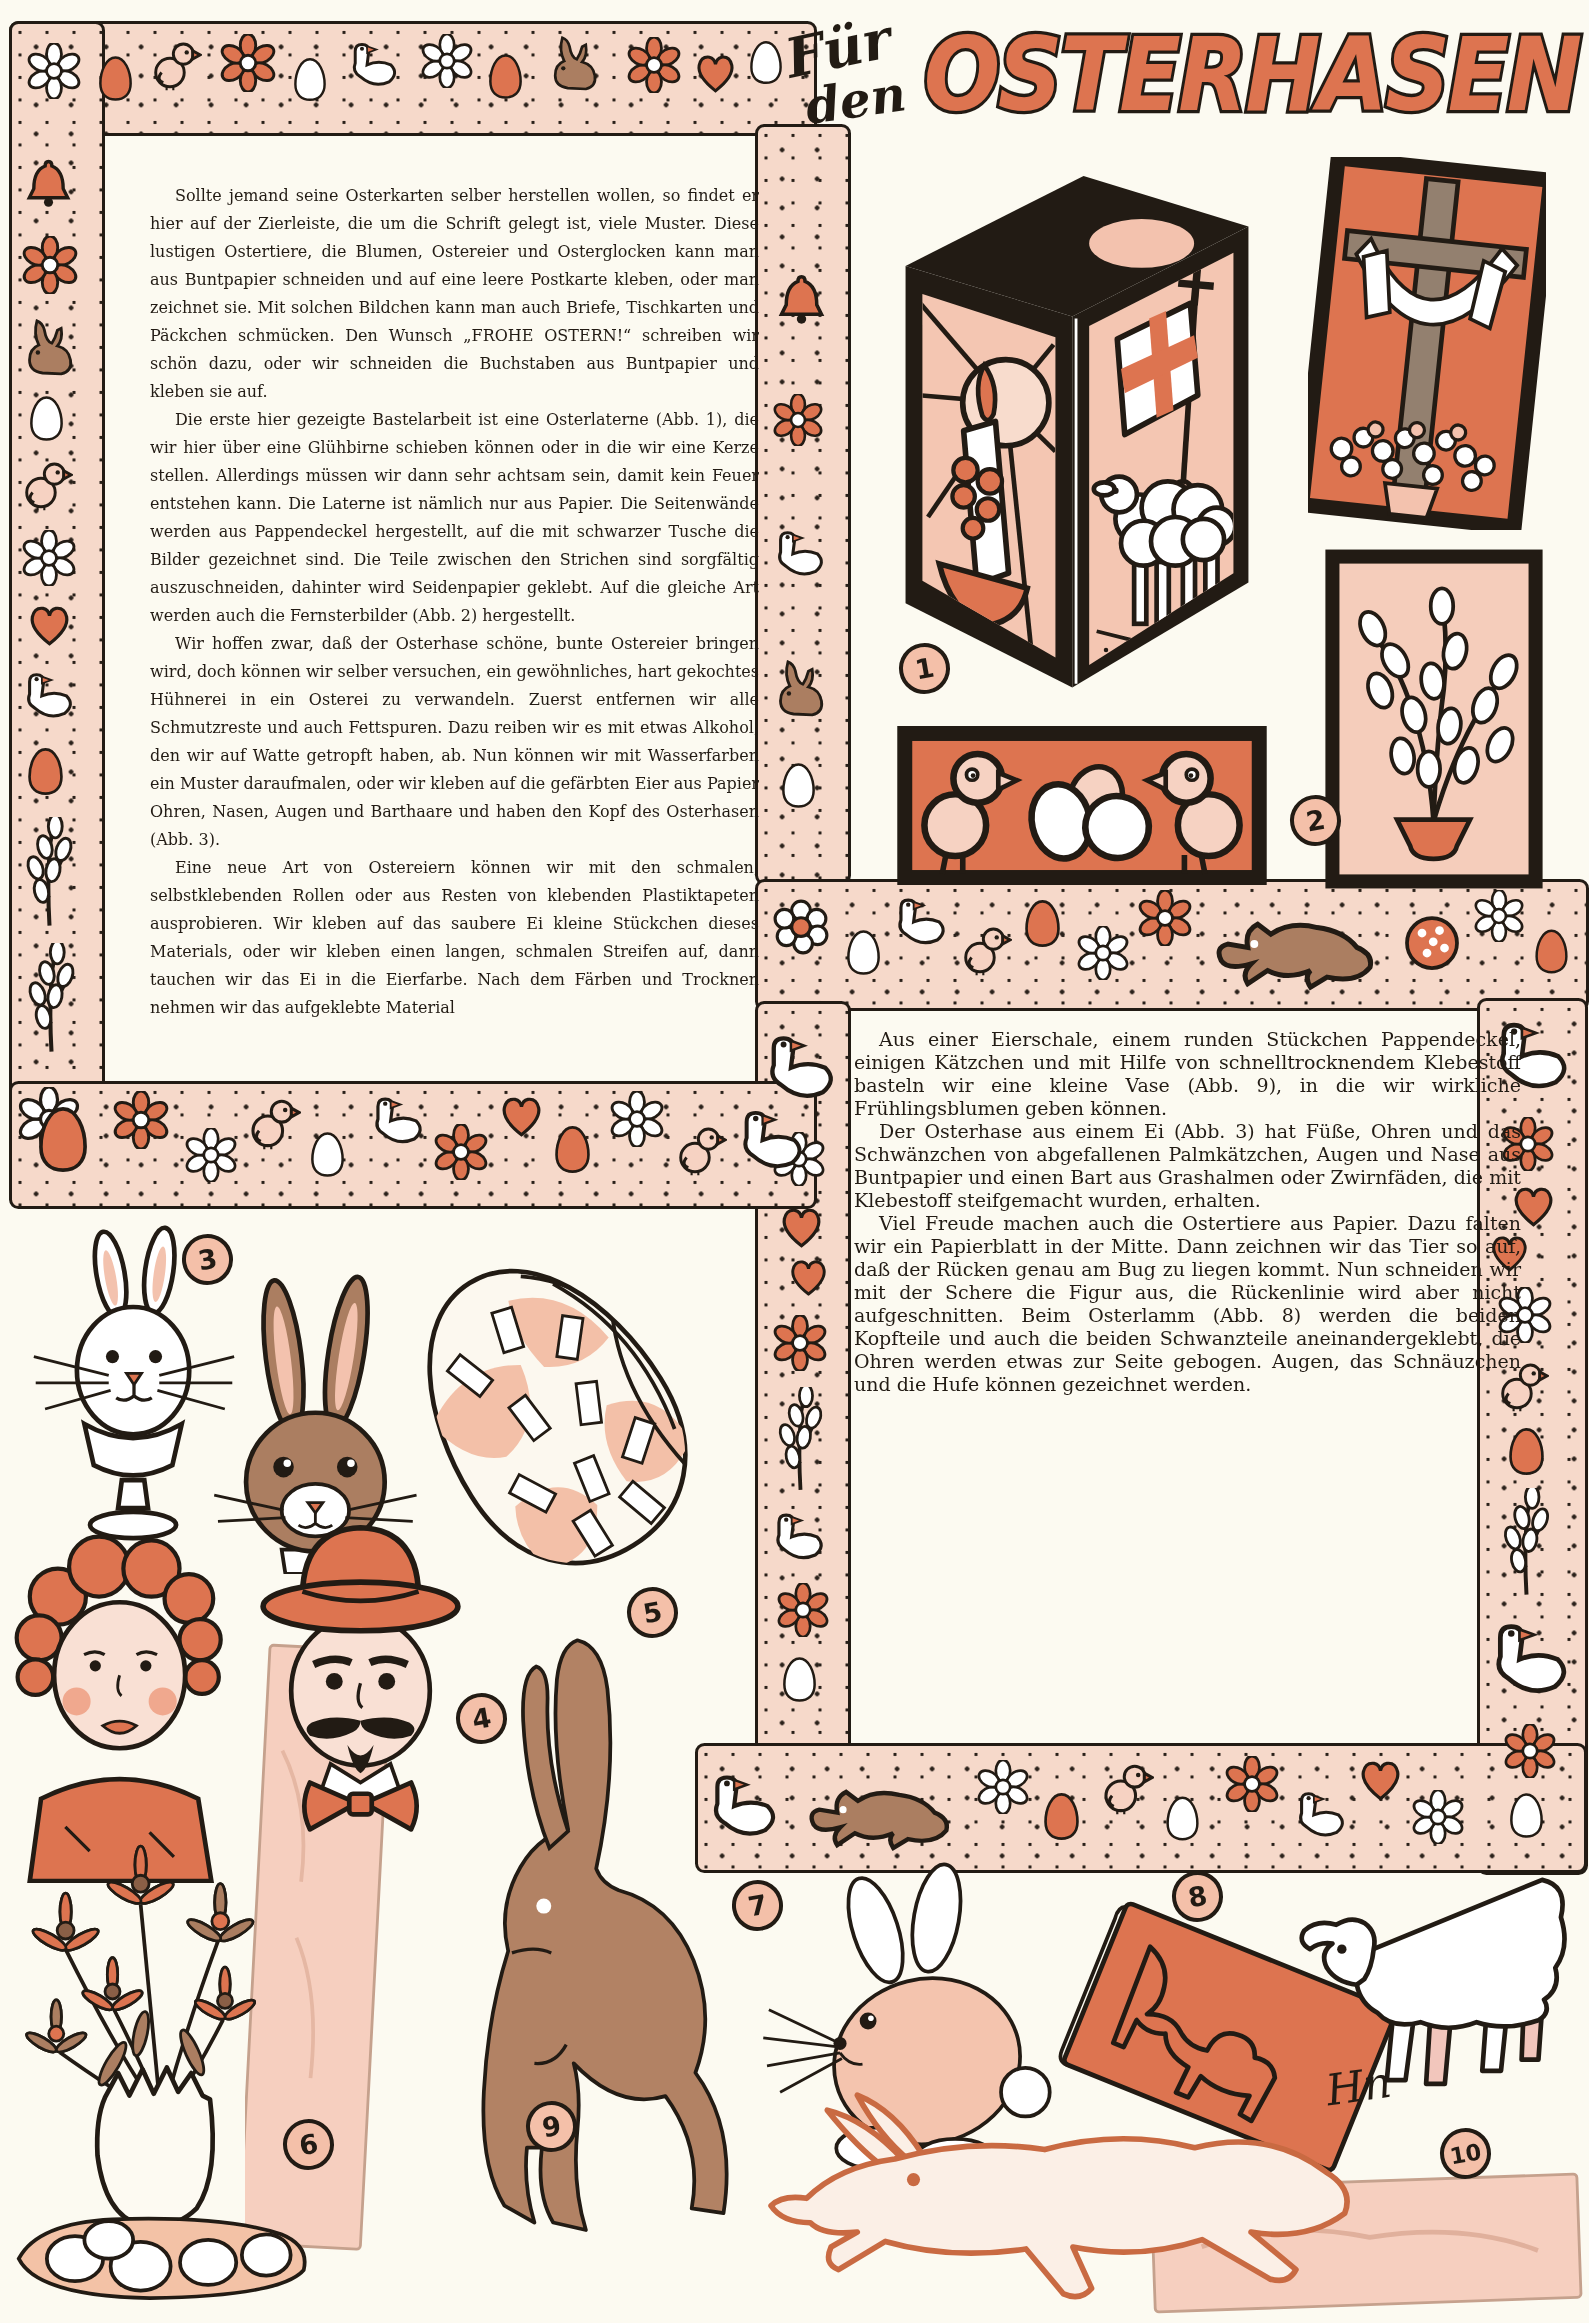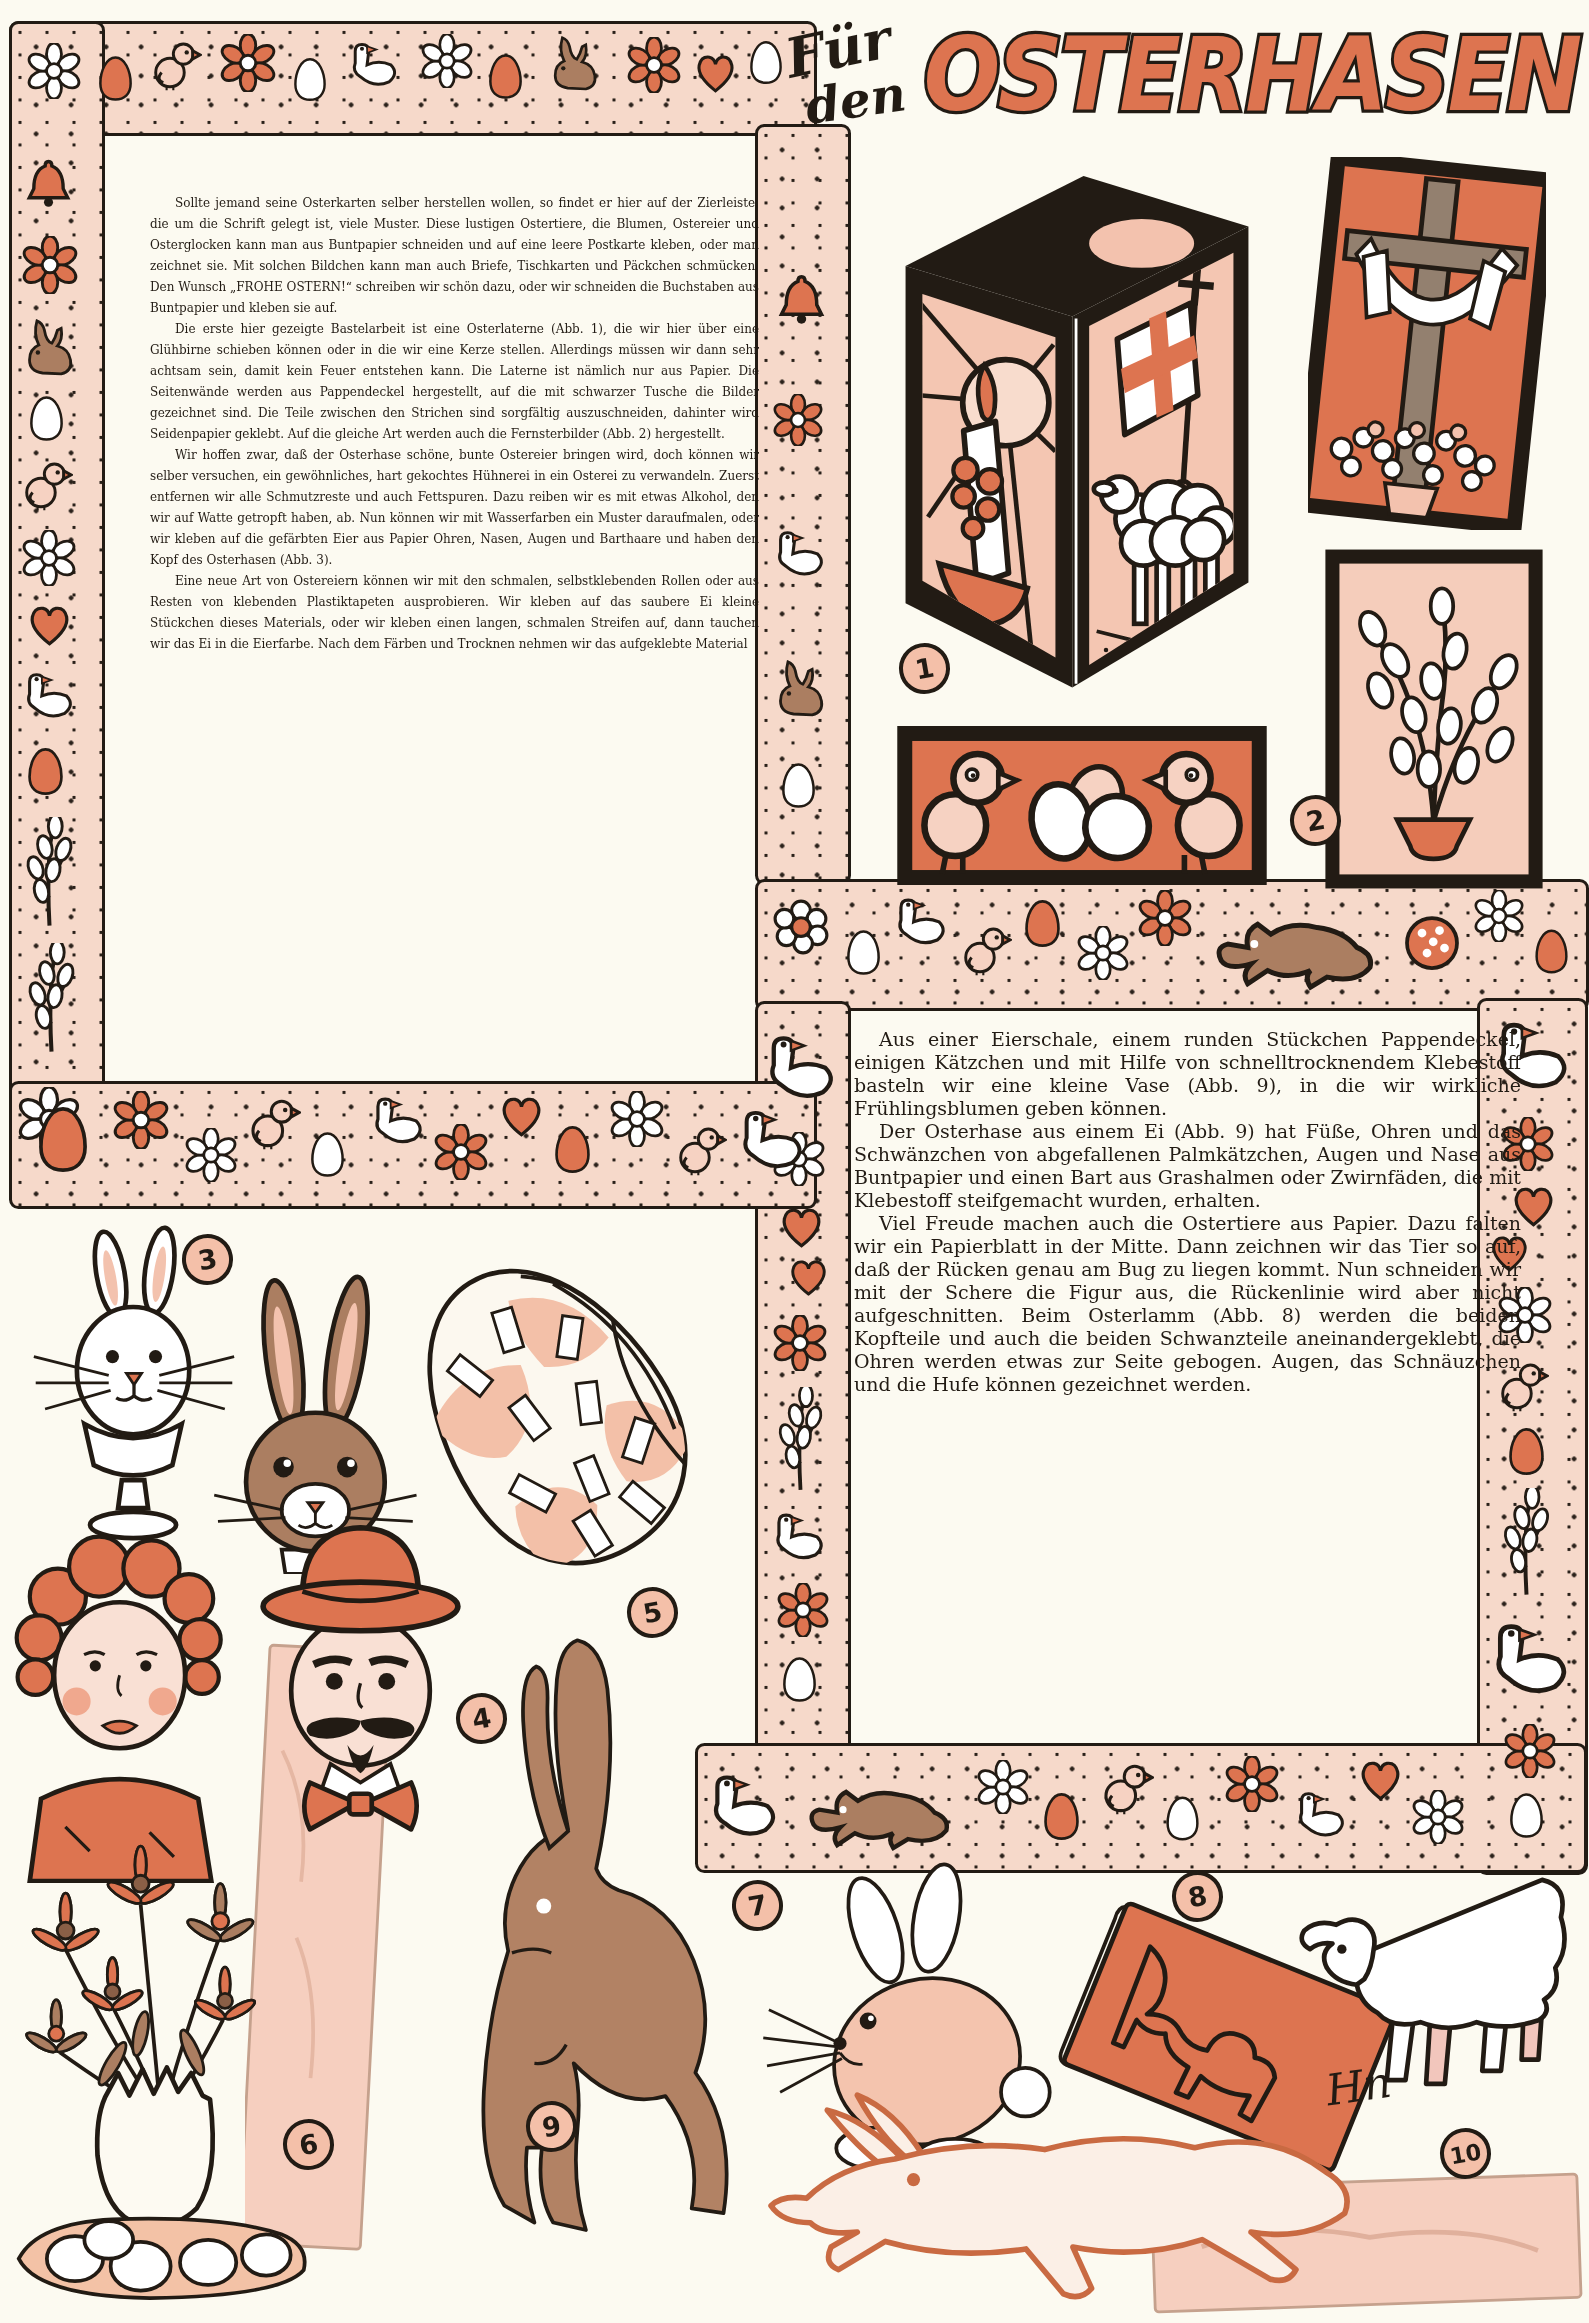--- a/index.html
+++ b/index.html
@@ -7,21 +7,21 @@
         font-family:"DejaVu Serif",serif;color:#221b14;}
   
   .strip{position:absolute;background-color:#f6d9ca;border:3.7px solid #221b14;border-radius:9.4px;
          background-image:radial-gradient(circle,#2a211a 2px,transparent 2.5px),
                           radial-gradient(circle,#2a211a 1.5px,transparent 2px);
          background-size:35px 29px,27px 22.5px;background-position:6.6px 8.4px,21.5px 19.7px;}
   .motif{position:absolute;}
   .illus{position:absolute;}
   .col{position:absolute;text-align:justify;hyphens:auto;}
   .col p{margin:0;text-indent:25px;}
-  #left-col{left:150px;top:193px;width:609px;font-size:12px;line-height:21px;}
+  #left-col{left:150px;top:182px;width:609px;font-size:16px;line-height:28px;}
   #right-col{left:854px;top:1028px;width:667px;font-size:19px;line-height:23px;}
   #right-col p.first{text-indent:0;}
   .fig-marker{position:absolute;width:43px;height:43px;border-radius:50%;background:#f4c0a9;
               border:4.7px solid #221b14;color:#221b14;font-family:"DejaVu Sans",sans-serif;
               font-weight:bold;display:flex;align-items:center;justify-content:center;
               font-size:27px;transform:rotate(-10deg);z-index:6;}
   .signature{position:absolute;left:1326px;top:2061px;font-style:italic;font-size:43px;
              transform:rotate(-8deg);color:#221b14;z-index:6;font-family:"DejaVu Serif",serif;}
   #masthead{position:absolute;left:757px;top:11.2px;width:832px;height:124px;z-index:7;}
 </style>
@@ -828,18 +828,18 @@
   <div class="signature">Hn</div>
 
   <div id="left-col" class="col">
     <p>Sollte jemand seine Osterkarten selber herstellen wollen, so findet er hier auf der Zierleiste, die um die Schrift gelegt ist, viele Muster. Diese lustigen Ostertiere, die Blumen, Ostereier und Osterglocken kann man aus Buntpapier schneiden und auf eine leere Postkarte kleben, oder man zeichnet sie. Mit solchen Bildchen kann man auch Briefe, Tischkarten und Päckchen schmücken. Den Wunsch „FROHE OSTERN!“ schreiben wir schön dazu, oder wir schneiden die Buchstaben aus Buntpapier und kleben sie auf.</p>
     <p>Die erste hier gezeigte Bastelarbeit ist eine Osterlaterne (Abb. 1), die wir hier über eine Glühbirne schieben können oder in die wir eine Kerze stellen. Allerdings müssen wir dann sehr achtsam sein, damit kein Feuer entstehen kann. Die Laterne ist nämlich nur aus Papier. Die Seitenwände werden aus Pappendeckel hergestellt, auf die mit schwarzer Tusche die Bilder gezeichnet sind. Die Teile zwischen den Strichen sind sorgfältig auszuschneiden, dahinter wird Seidenpapier geklebt. Auf die gleiche Art werden auch die Fernsterbilder (Abb. 2) hergestellt.</p>
     <p>Wir hoffen zwar, daß der Osterhase schöne, bunte Ostereier bringen wird, doch können wir selber versuchen, ein gewöhnliches, hart gekochtes Hühnerei in ein Osterei zu verwandeln. Zuerst entfernen wir alle Schmutzreste und auch Fettspuren. Dazu reiben wir es mit etwas Alkohol, den wir auf Watte getropft haben, ab. Nun können wir mit Wasserfarben ein Muster daraufmalen, oder wir kleben auf die gefärbten Eier aus Papier Ohren, Nasen, Augen und Barthaare und haben den Kopf des Osterhasen (Abb. 3).</p>
     <p>Eine neue Art von Ostereiern können wir mit den schmalen, selbstklebenden Rollen oder aus Resten von klebenden Plastiktapeten ausprobieren. Wir kleben auf das saubere Ei kleine Stückchen dieses Materials, oder wir kleben einen langen, schmalen Streifen auf, dann tauchen wir das Ei in die Eierfarbe. Nach dem Färben und Trocknen nehmen wir das aufgeklebte Material</p>
   </div>
   <div id="right-col" class="col">
     <p>Aus einer Eierschale, einem runden Stückchen Pappendeckel, einigen Kätzchen und mit Hilfe von schnelltrocknendem Klebestoff basteln wir eine kleine Vase (Abb. 9), in die wir wirkliche Frühlingsblumen geben können.</p>
-    <p>Der Osterhase aus einem Ei (Abb. 9) hat Füße, Ohren und das Schwänzchen von abgefallenen Palmkätzchen, Augen und Nase aus Buntpapier und einen Bart aus Grashalmen oder Zwirnfäden, die mit Klebestoff steifgemacht wurden, erhalten.</p>
+    <p>Der Osterhase aus einem Ei (Abb. 3) hat Füße, Ohren und das Schwänzchen von abgefallenen Palmkätzchen, Augen und Nase aus Buntpapier und einen Bart aus Grashalmen oder Zwirnfäden, die mit Klebestoff steifgemacht wurden, erhalten.</p>
     <p>Viel Freude machen auch die Ostertiere aus Papier. Dazu falten wir ein Papierblatt in der Mitte. Dann zeichnen wir das Tier so auf, daß der Rücken genau am Bug zu liegen kommt. Nun schneiden wir mit der Schere die Figur aus, die Rückenlinie wird aber nicht aufgeschnitten. Beim Osterlamm (Abb. 8) werden die beiden Kopfteile und auch die beiden Schwanzteile aneinandergeklebt, die Ohren werden etwas zur Seite gebogen. Augen, das Schnäuzchen und die Hufe können gezeichnet werden.</p>
   </div>
 
 </div>
 
 
 </body></html>

